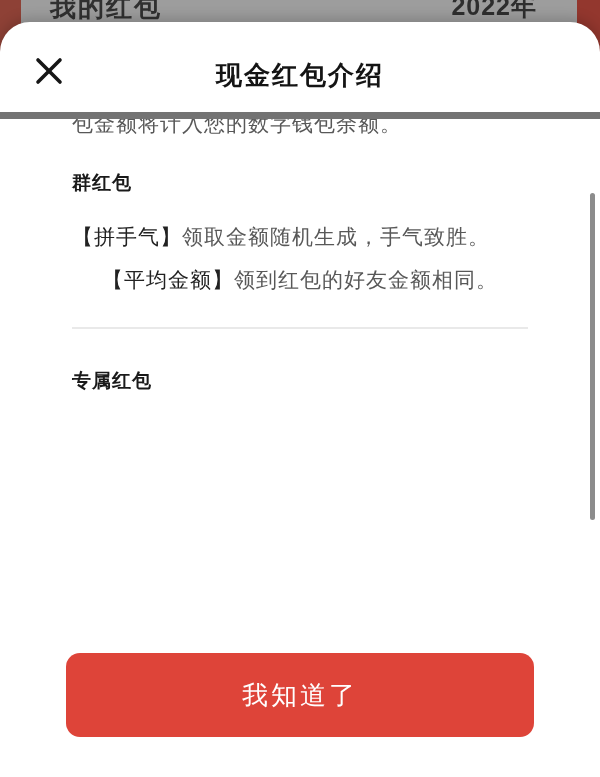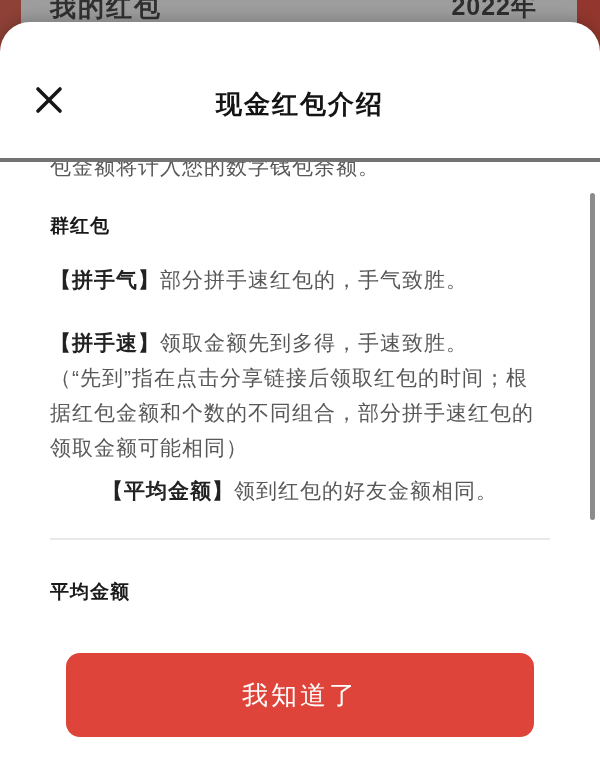--- a/index.html
+++ b/index.html
@@ -29,55 +29,55 @@
 
   
   .sheet {
     position: absolute; left: 0; top: 22px;
     width: 600px; height: 755px;
     background: #ffffff;
     border-radius: 30px 30px 0 0;
     box-shadow: 0 -3px 14px rgba(0,0,0,0.20);
   }
 
-  .sheet-header { position: relative; height: 111px; border-bottom: 4px solid #737373; margin-top: 29px; }
+  .sheet-header { position: relative; height: 97px; border-bottom: 7px solid #737373; }
   .close-btn {
     position: absolute; left: 30px; top: 30px;
     width: 38px; height: 38px;
     background: transparent; border: none; cursor: pointer;
     display: flex; align-items: center; justify-content: center;
   }
   .sheet-title {
     position: absolute; left: 0; right: 0; top: 36px;
     text-align: center;
     font-size: 26px; font-weight: bold; color: #141414; letter-spacing: 2px;
   }
 
   
   .scroll {
     position: relative;
     height: 526px;
-    padding: 0 50px;
+    padding: 0 72px;
     overflow: hidden;
   }
   .body {
     font-size: 21px; line-height: 35px; color: #585858;
     letter-spacing: 1px; white-space: pre-line;
   }
   .clip-top { margin-top: -13px; }
   .section-heading {
     margin-top: 26px;
     font-size: 19px; line-height: 32px; font-weight: bold; color: #1a1a1a;
     letter-spacing: 1px;
   }
   .desc { margin-top: 18px; }
   .mode-0 { margin-top: 20px; }
   .mode-1 { margin-top: 28px; }
   .mode-2 { margin-top: 8px; text-align: center; }
-  .mode-label { font-weight: bold; color: #222222; }
+  .mode-label { font-weight: normal; color: #222222; }
   .mode-note { display: block; }
   .divider { margin-top: 30px; height: 2px; background: #e9e9e9; }
   .clip-bottom { margin-top: 36px; }
 
   .scrollbar {
     position: absolute; right: 5px; top: 171px;
     width: 5px; height: 327px;
     background: #8c8c8c; border-radius: 3px;
   }
 
@@ -124,31 +124,28 @@
       </button>
       <div class="sheet-title">现金红包介绍</div>
     </div>
 
     <div class="scroll">
       <p class="body clip-top">包金额将计入您的数字钱包余额。</p>
 
       <h3 class="section-heading">群红包</h3>
 
 
-      <p class="body mode-0"><span class="mode-label">【拼手气】</span><span>部分拼手速红包的，手气致胜。</span></p>
+      <p class="body mode-0"><span class="mode-label">【拼手气】</span><span>领取金额随机生成，手气致胜。</span></p>
 
-      <p class="body mode-1"><span class="mode-label">【拼手速】</span><span>领取金额先到多得，手速致胜。</span><span class="mode-note">（“先到”指在点击分享链接后领取红包的时间；根
-据红包金额和个数的不同组合，部分拼手速红包的
-领取金额可能相同）</span></p>
 
       <p class="body mode-2"><span class="mode-label">【平均金额】</span><span>领到红包的好友金额相同。</span></p>
 
       <div class="divider"></div>
 
-      <h3 class="section-heading clip-bottom">平均金额</h3>
+      <h3 class="section-heading clip-bottom">专属红包</h3>
     </div>
 
     <div class="scrollbar"></div>
 
     <div class="footer">
       <button class="confirm-btn">我知道了</button>
     </div>
 
   </div>
 </div>

